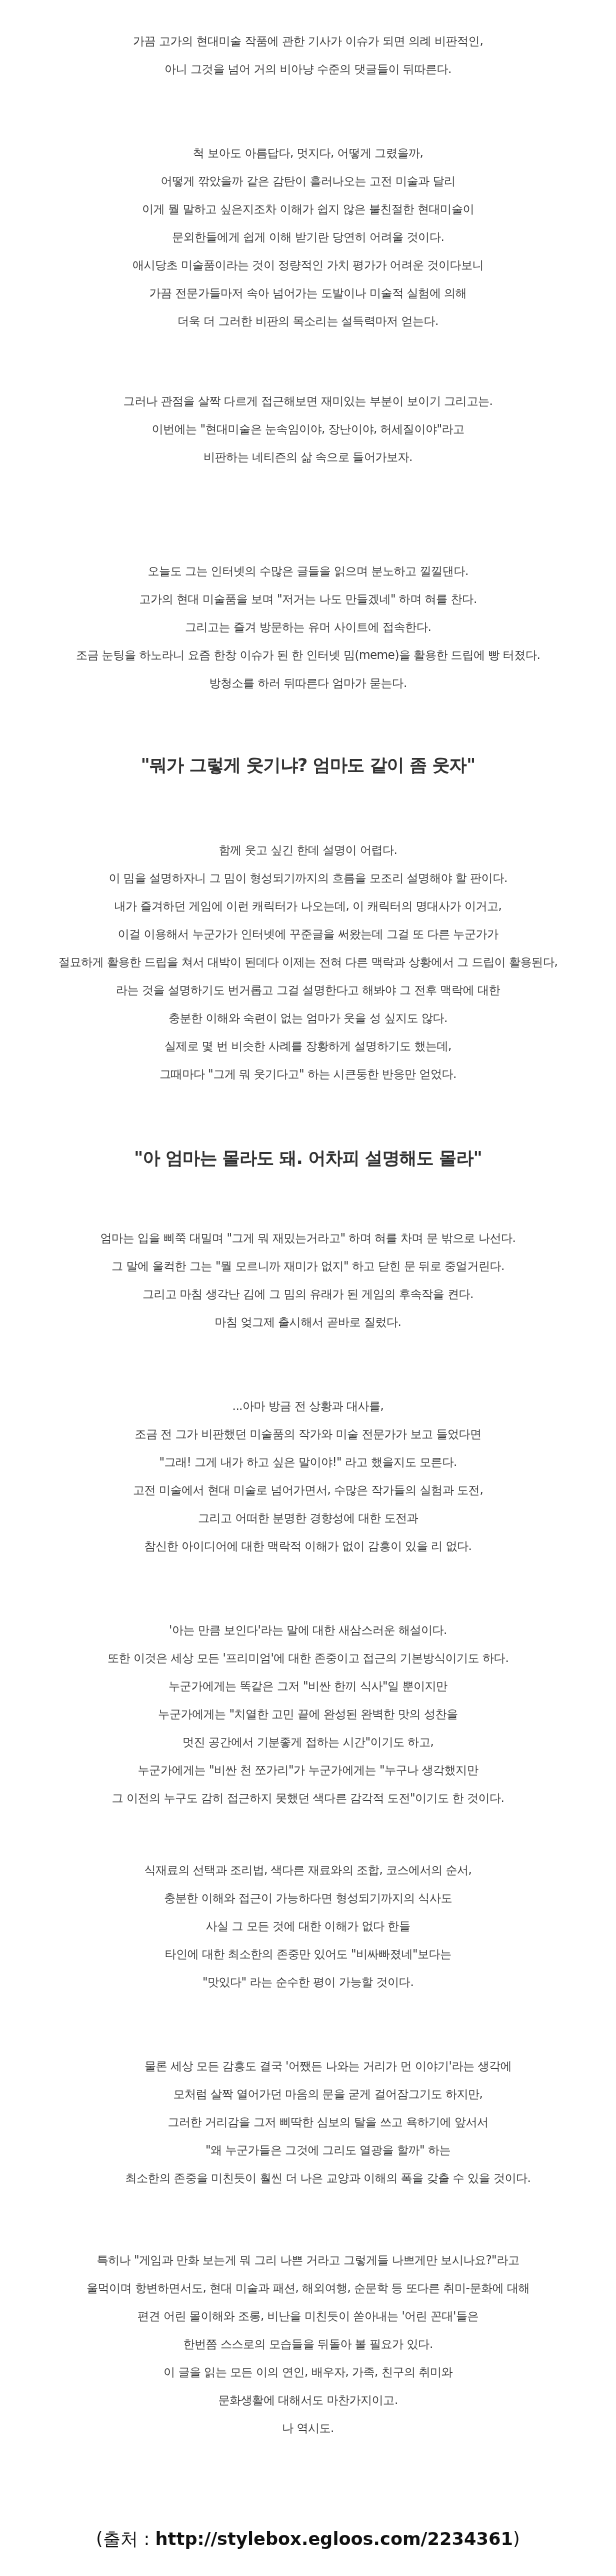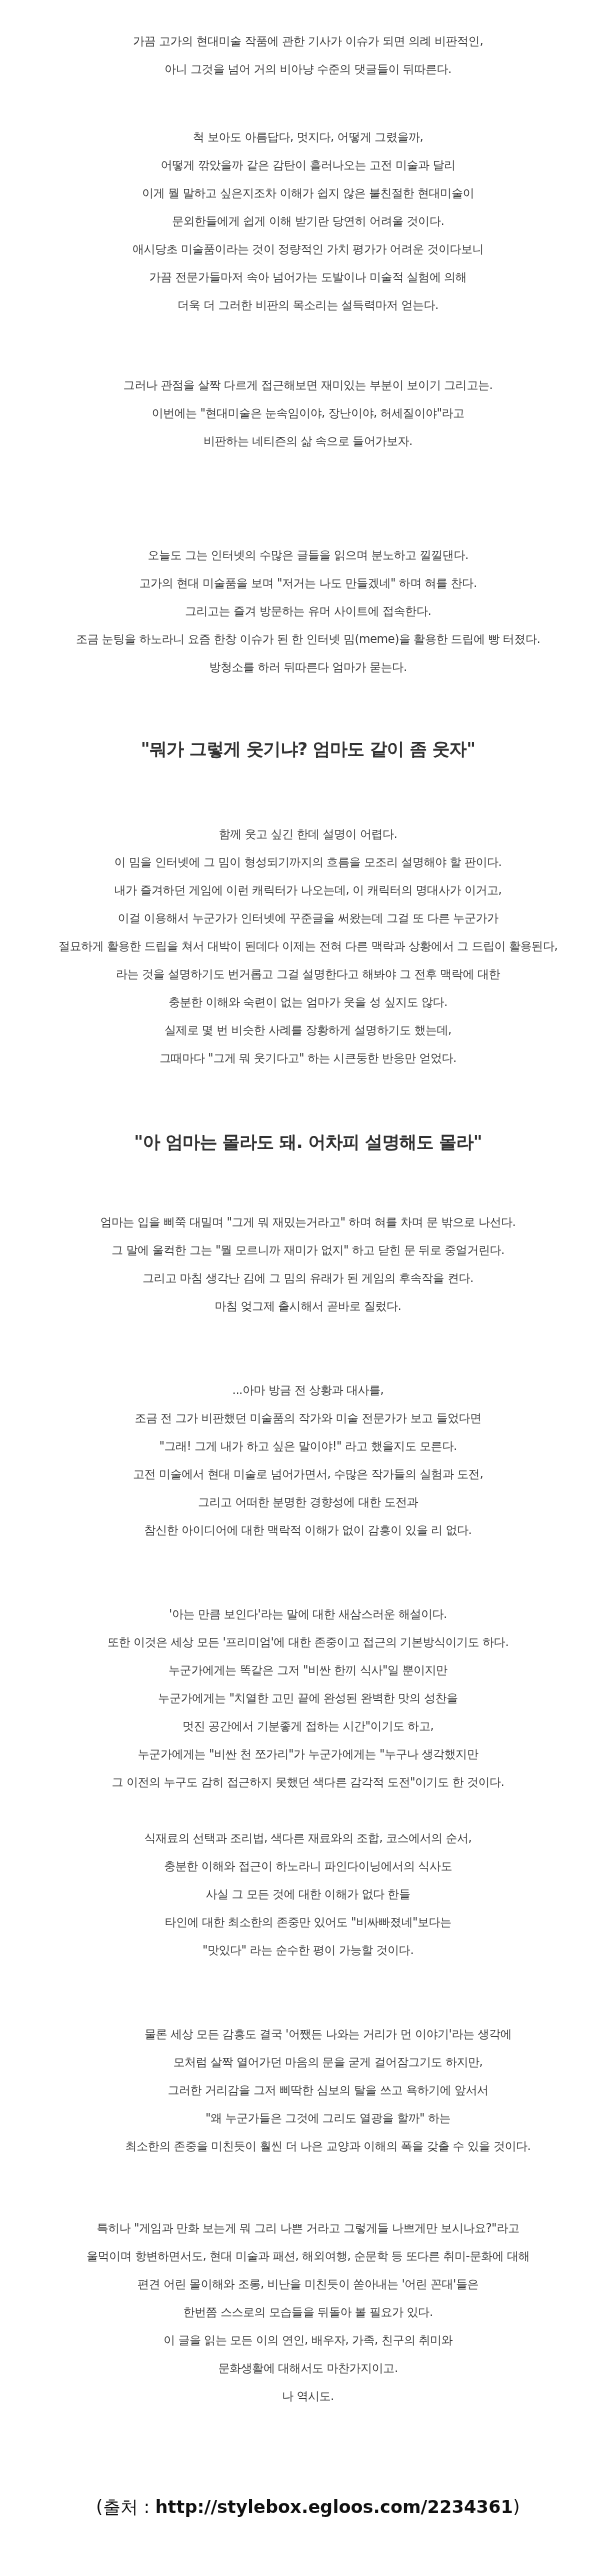--- a/index.html
+++ b/index.html
@@ -39,21 +39,21 @@
 </head>
 <body>
 
 <div class="page">
 
   <p class="para" style="margin-top:0;">
     <span class="line">가끔 고가의 현대미술 작품에 관한 기사가 이슈가 되면 의례 비판적인,</span>
     <span class="line">아니 그것을 넘어 거의 비아냥 수준의 댓글들이 뒤따른다.</span>
   </p>
 
-  <p class="para" style="margin-top:40px;">
+  <p class="para" style="margin-top:56px;">
     <span class="line">척 보아도 아름답다, 멋지다, 어떻게 그렸을까,</span>
     <span class="line">어떻게 깎았을까 같은 감탄이 흘러나오는 고전 미술과 달리</span>
     <span class="line">이게 뭘 말하고 싶은지조차 이해가 쉽지 않은 불친절한 현대미술이</span>
     <span class="line">문외한들에게 쉽게 이해 받기란 당연히 어려울 것이다.</span>
     <span class="line">애시당초 미술품이라는 것이 정량적인 가치 평가가 어려운 것이다보니</span>
     <span class="line">가끔 전문가들마저 속아 넘어가는 도발이나 미술적 실험에 의해</span>
     <span class="line">더욱 더 그러한 비판의 목소리는 설득력마저 얻는다.</span>
   </p>
 
   <p class="para" style="margin-top:52px;">
@@ -67,21 +67,21 @@
     <span class="line">고가의 현대 미술품을 보며 "저거는 나도 만들겠네" 하며 혀를 찬다.</span>
     <span class="line">그리고는 즐겨 방문하는 유머 사이트에 접속한다.</span>
     <span class="line">조금 눈팅을 하노라니 요즘 한창 이슈가 된 한 인터넷 밈(meme)을 활용한 드립에 빵 터졌다.</span>
     <span class="line">방청소를 하러 뒤따른다 엄마가 묻는다.</span>
   </p>
 
   <p class="heading" style="margin-top:54px;">"뭐가 그렇게 웃기냐? 엄마도 같이 좀 웃자"</p>
 
   <p class="para" style="margin-top:57px;">
     <span class="line">함께 웃고 싶긴 한데 설명이 어렵다.</span>
-    <span class="line">이 밈을 인터넷에 그 밈이 형성되기까지의 흐름을 모조리 설명해야 할 판이다.</span>
+    <span class="line">이 밈을 설명하자니 그 밈이 형성되기까지의 흐름을 모조리 설명해야 할 판이다.</span>
     <span class="line">내가 즐겨하던 게임에 이런 캐릭터가 나오는데, 이 캐릭터의 명대사가 이거고,</span>
     <span class="line">이걸 이용해서 누군가가 인터넷에 꾸준글을 써왔는데 그걸 또 다른 누군가가</span>
     <span class="line">절묘하게 활용한 드립을 쳐서 대박이 된데다 이제는 전혀 다른 맥락과 상황에서 그 드립이 활용된다,</span>
     <span class="line">라는 것을 설명하기도 번거롭고 그걸 설명한다고 해봐야 그 전후 맥락에 대한</span>
     <span class="line">충분한 이해와 숙련이 없는 엄마가 웃을 성 싶지도 않다.</span>
     <span class="line">실제로 몇 번 비슷한 사례를 장황하게 설명하기도 했는데,</span>
     <span class="line">그때마다 "그게 뭐 웃기다고" 하는 시큰둥한 반응만 얻었다.</span>
   </p>
 
   <p class="heading" style="margin-top:56px;">"아 엄마는 몰라도 돼. 어차피 설명해도 몰라"</p>
@@ -105,23 +105,23 @@
   <p class="para" style="margin-top:56px;">
     <span class="line">'아는 만큼 보인다'라는 말에 대한 새삼스러운 해설이다.</span>
     <span class="line">또한 이것은 세상 모든 '프리미엄'에 대한 존중이고 접근의 기본방식이기도 하다.</span>
     <span class="line">누군가에게는 똑같은 그저 "비싼 한끼 식사"일 뿐이지만</span>
     <span class="line">누군가에게는 "치열한 고민 끝에 완성된 완벽한 맛의 성찬을</span>
     <span class="line">멋진 공간에서 기분좋게 접하는 시간"이기도 하고,</span>
     <span class="line">누군가에게는 "비싼 천 쪼가리"가 누군가에게는 "누구나 생각했지만</span>
     <span class="line">그 이전의 누구도 감히 접근하지 못했던 색다른 감각적 도전"이기도 한 것이다.</span>
   </p>
 
-  <p class="para" style="margin-top:28px;">
+  <p class="para" style="margin-top:44px;">
     <span class="line">식재료의 선택과 조리법, 색다른 재료와의 조합, 코스에서의 순서,</span>
-    <span class="line">충분한 이해와 접근이 하노라니 파인다이닝에서의 식사도</span>
+    <span class="line">충분한 이해와 접근이 가능하다면 형성되기까지의 식사도</span>
     <span class="line">사실 그 모든 것에 대한 이해가 없다 한들</span>
     <span class="line">타인에 대한 최소한의 존중만 있어도 "비싸빠졌네"보다는</span>
     <span class="line">"맛있다" 라는 순수한 평이 가능할 것이다.</span>
   </p>
 
   <p class="para" style="margin-top:56px;padding-left:40px;">
     <span class="line">물론 세상 모든 감흥도 결국 '어쨌든 나와는 거리가 먼 이야기'라는 생각에</span>
     <span class="line">모처럼 살짝 열어가던 마음의 문을 굳게 걸어잠그기도 하지만,</span>
     <span class="line">그러한 거리감을 그저 삐딱한 심보의 탈을 쓰고 욕하기에 앞서서</span>
     <span class="line">"왜 누군가들은 그것에 그리도 열광을 할까" 하는</span>

